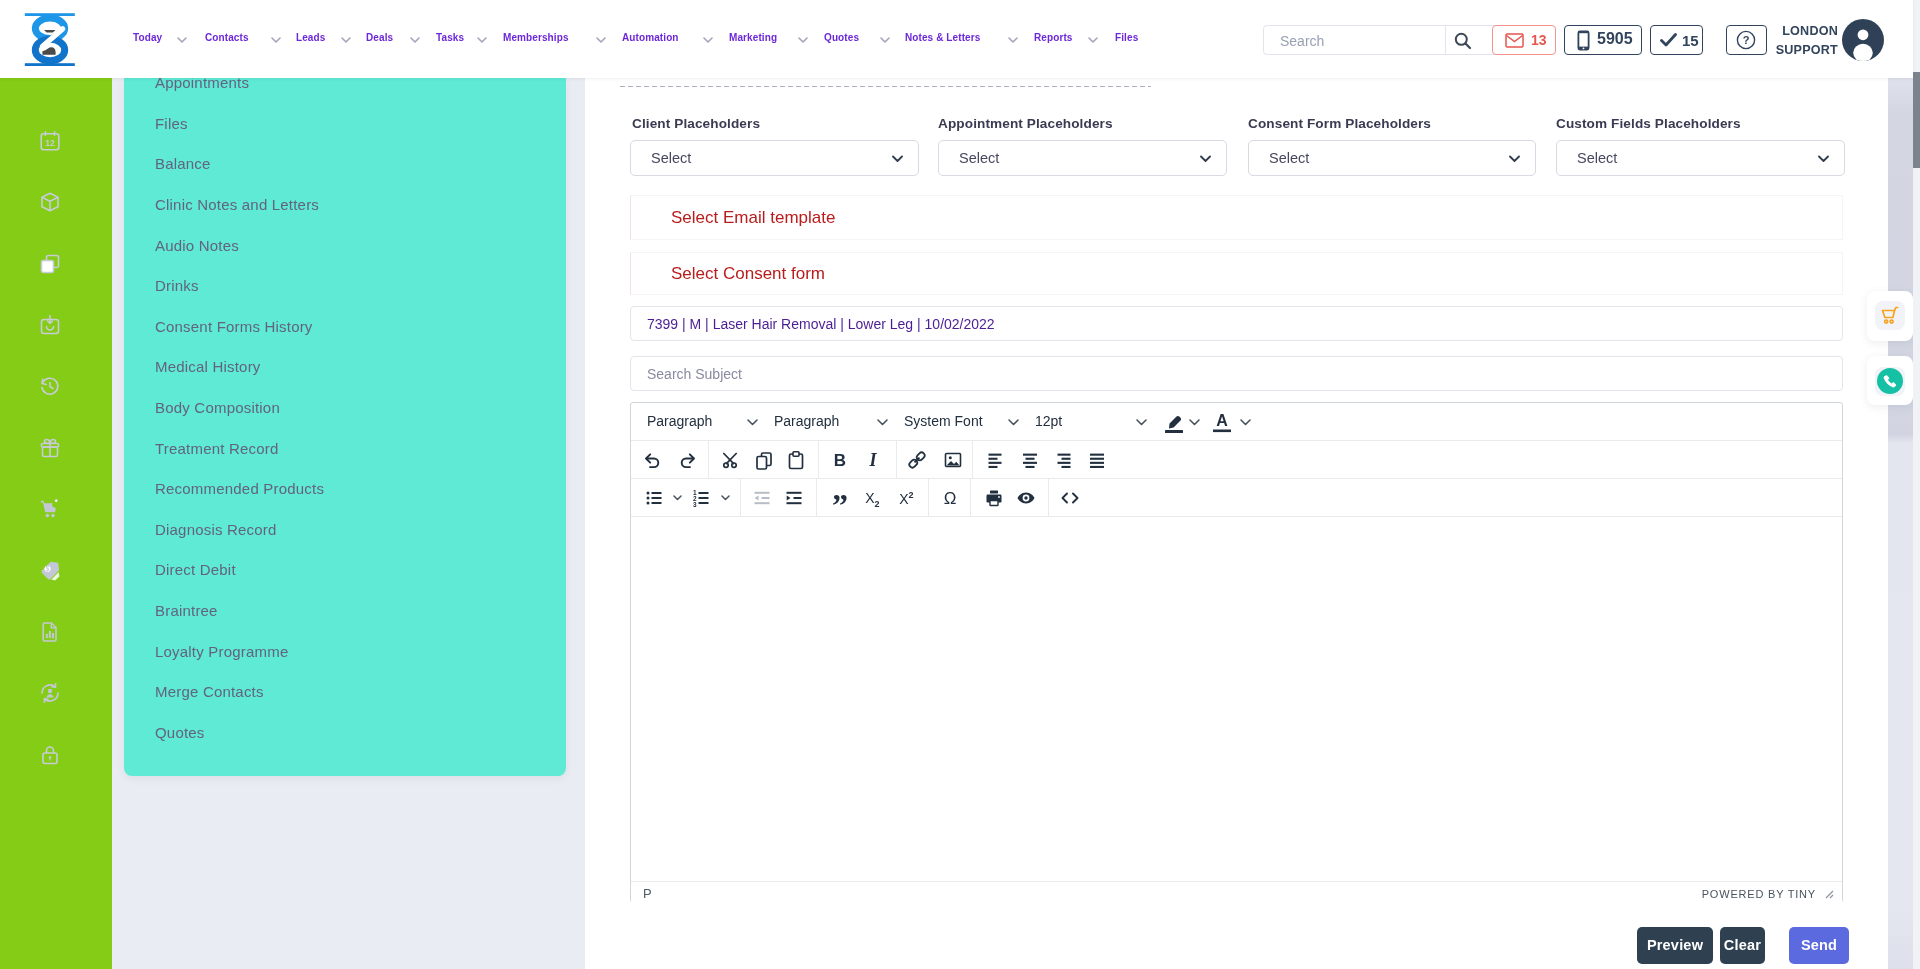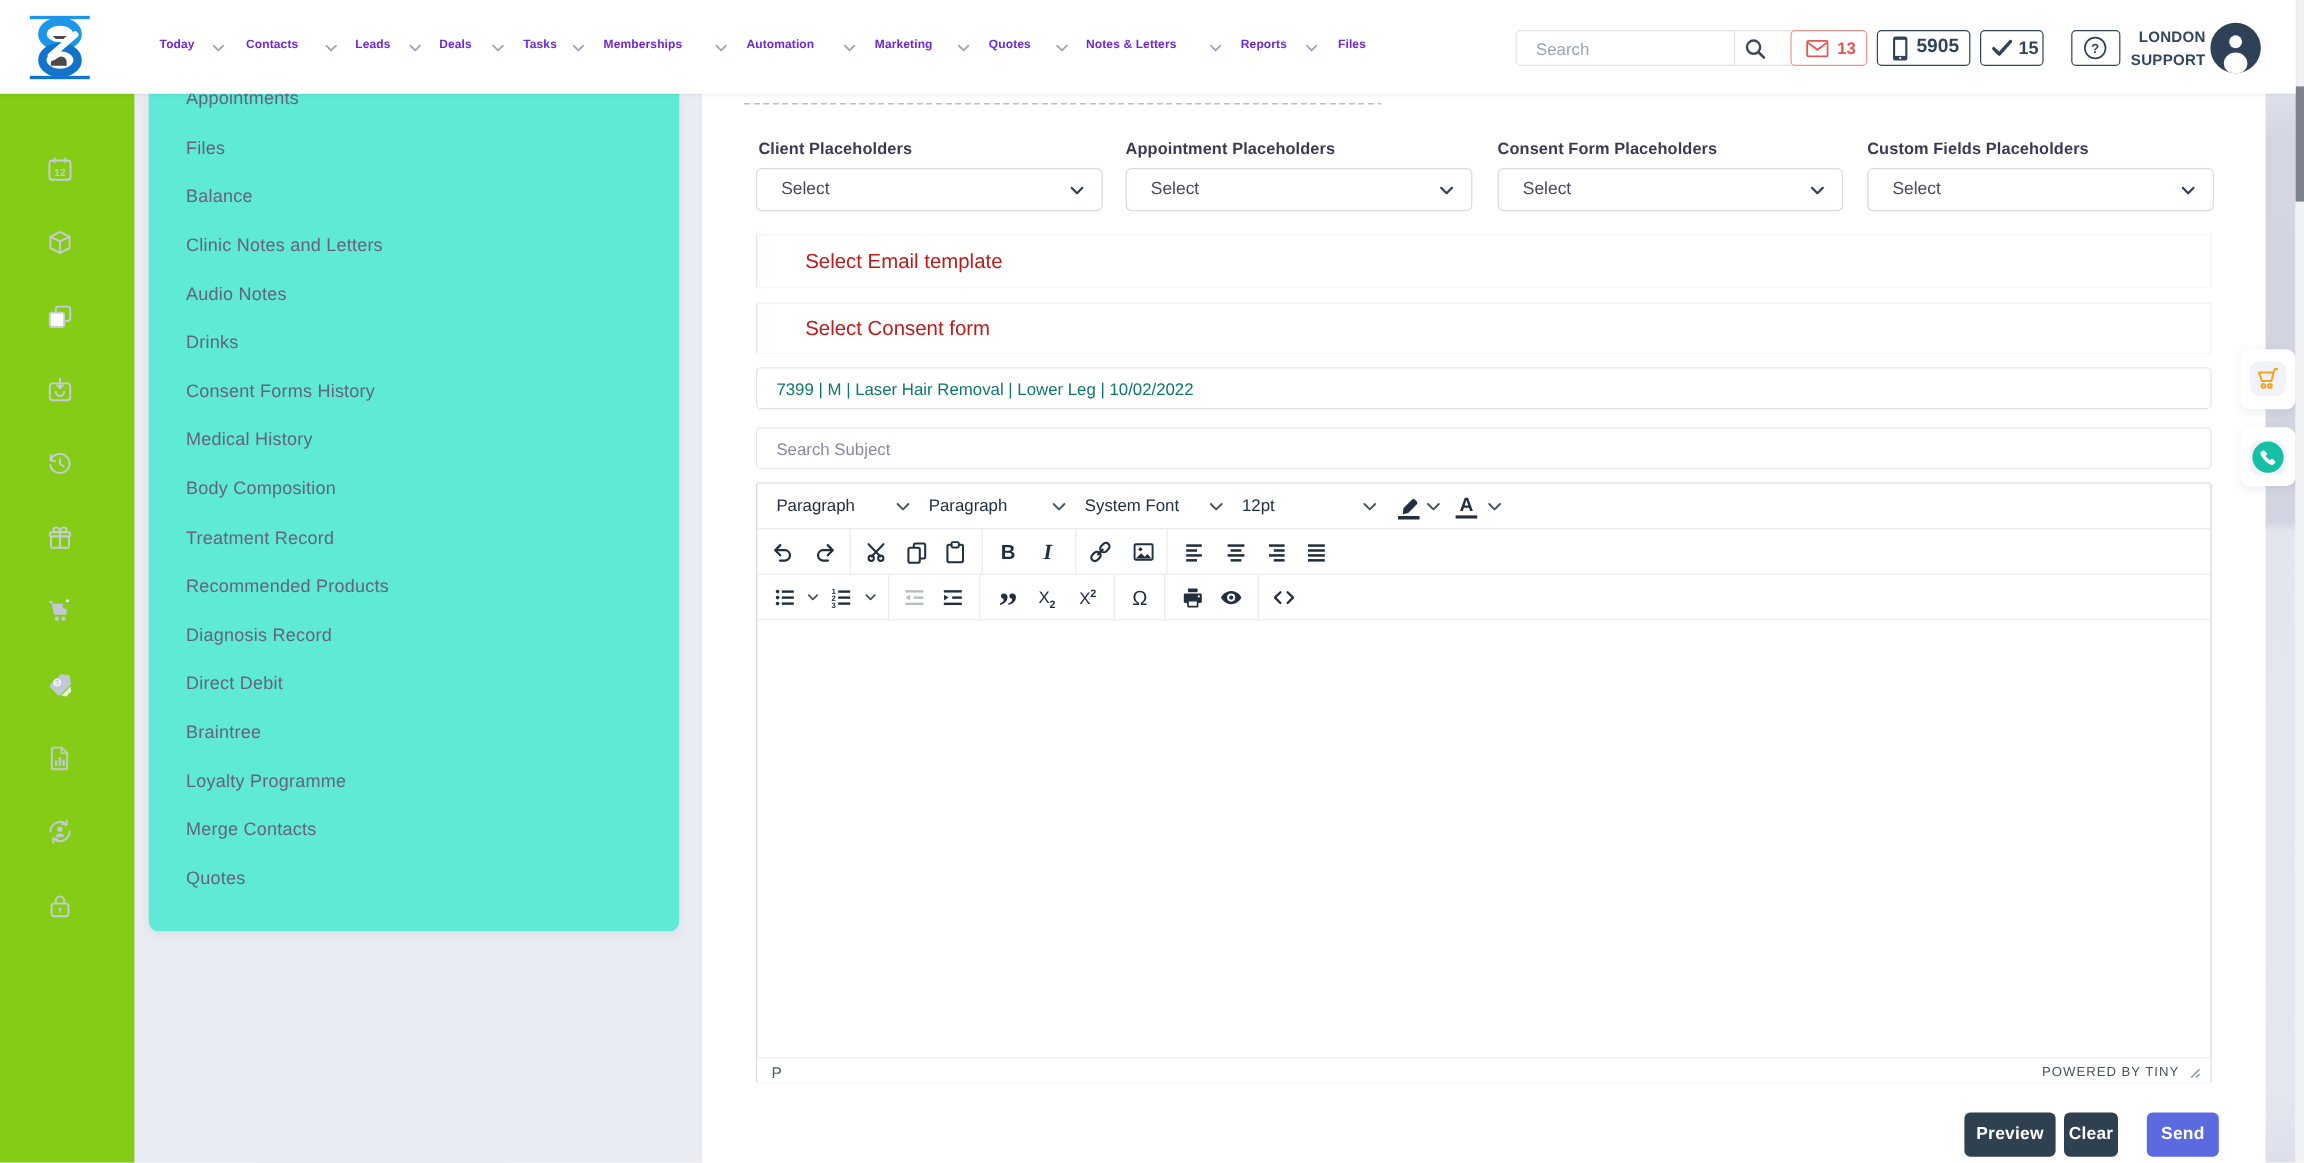--- a/index.html
+++ b/index.html
@@ -103,21 +103,21 @@
     </div>
 
   <div class="softrow" style="top:195px; height:45px;">
       <div class="tx" style="top:12px;">Select Email template</div>
     </div>
   <div class="softrow" style="top:252px; height:43px;">
       <div class="tx" style="top:11px;">Select Consent form</div>
     </div>
 
   <div class="inp" style="top:306px;">
-      <div class="tx" style="color:#0f766e;">7399 | M | Laser Hair Removal | Lower Leg | 10/02/2022</div>
+      <div class="tx" style="color:#4c1d95;">7399 | M | Laser Hair Removal | Lower Leg | 10/02/2022</div>
     </div>
   <div class="inp" style="top:356px;">
       <div class="tx" style="color:#8a8aa0;">Search Subject</div>
     </div>
 
   <div class="editor">
     <div class="erow1">
       <div class="etx" style="left:16px;">Paragraph</div>
       <svg class="eico" style="left:116px; top:16px;" width="11" height="7" viewBox="0 0 11 7">
           <path d="M1 1l4.5 4.5L10 1" fill="none" stroke="#4a545e" stroke-width="1.6" stroke-linecap="round" stroke-linejoin="round"></path>

